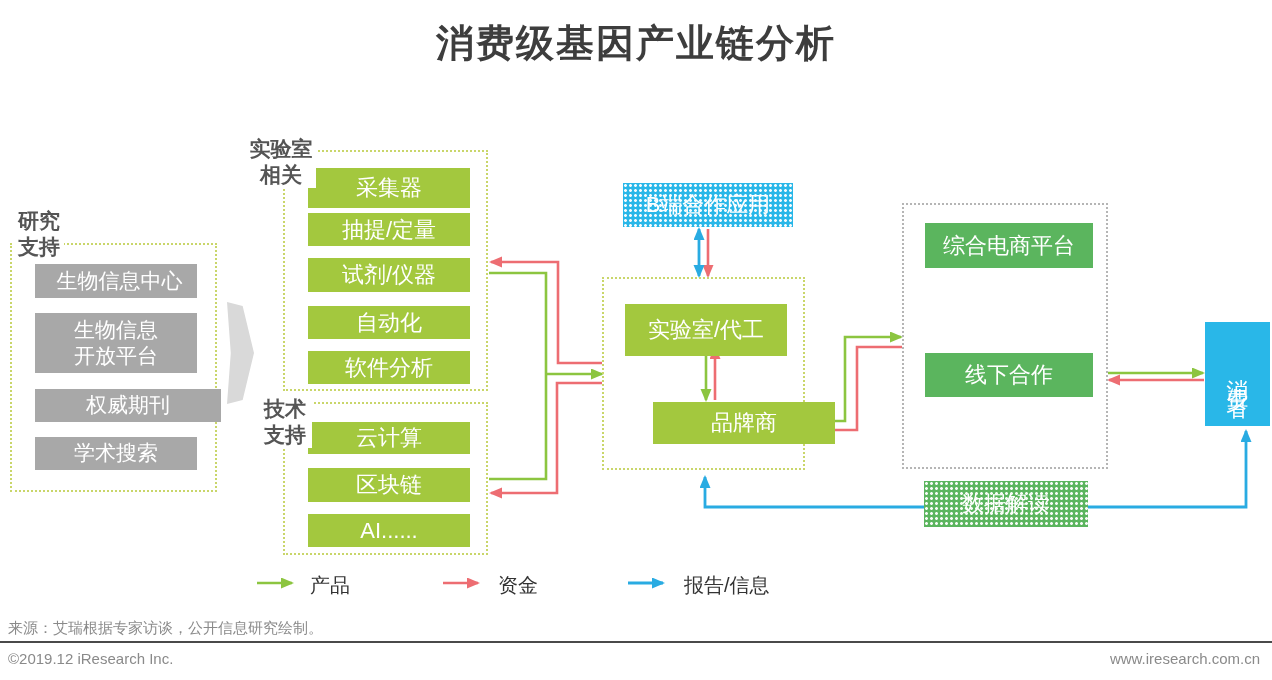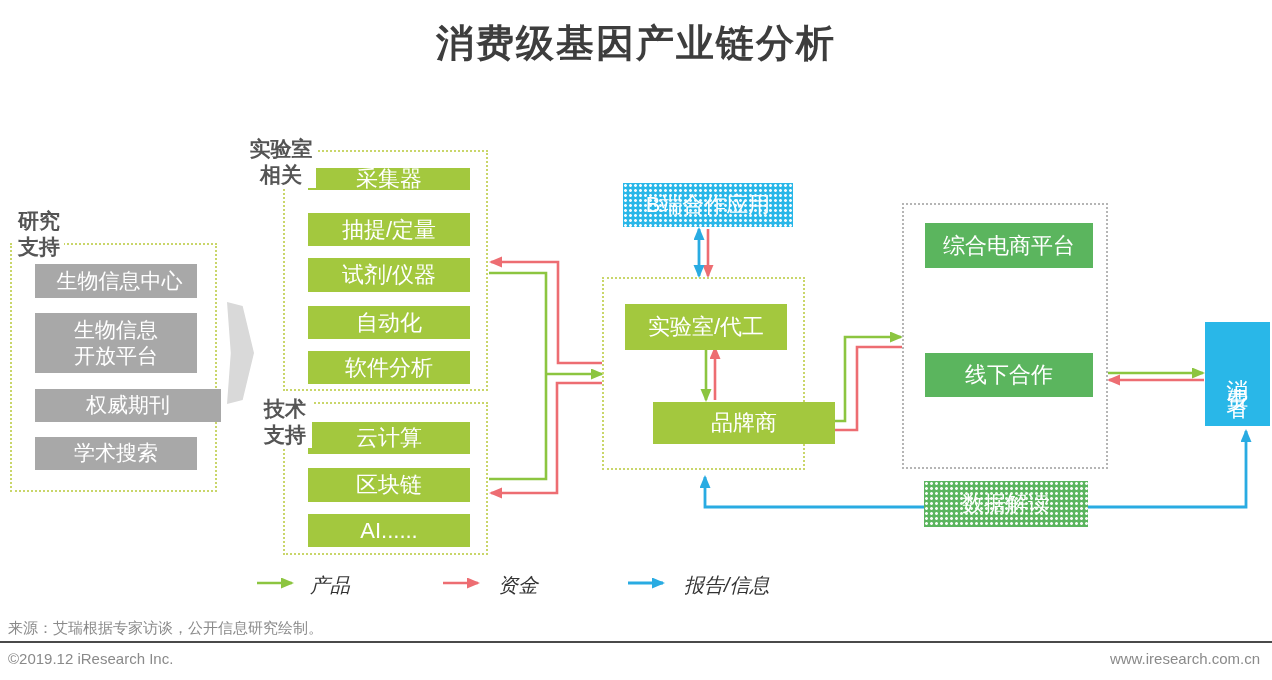--- a/index.html
+++ b/index.html
@@ -39,21 +39,21 @@
   .cyanbox { background:#29b7e8; }
   #consumer-box div {
     writing-mode:vertical-rl; text-orientation:upright; letter-spacing:9px; font-size:22px;
   }
   #big-gray-arrow {
     left:227px; top:302px; width:27px; height:102px; background:#d9d9d9; z-index:2;
     clip-path:polygon(0% 0%, 58% 4%, 100% 50%, 58% 96%, 0% 100%, 14% 50%);
   }
   #flow-svg { left:0; top:0; z-index:1; }
   .wrap4 { display:inline-block; width:4.3em; text-align:center; }
-  .legend-label { font-size:20px; color:#333; z-index:3;font-style:italic; }
+  .legend-label { font-size:20px; color:#333; z-index:3; }
   #footer-source { left:8px; top:619px; font-size:15px; color:#8a8a8a; z-index:3; }
   #footer-line { left:0; top:641px; width:1272px; height:2px; background:#4a4a4a; z-index:3; }
   #footer-copy { left:8px; top:650px; font-size:15px; color:#8a8a8a; z-index:3; }
   #footer-site { right:12px; top:650px; font-size:15px; color:#8a8a8a; z-index:3; }
 </style>
 </head>
 <body>
 
 <div id="stage">
 
@@ -116,21 +116,21 @@
     <span>学术搜索</span>
   </div>
 
   <div id="big-gray-arrow" class="abs"></div>
 
   <div class="abs seclabel" style="left:246px; top:136px; width:70px;">
     <div>实验室</div>
     <div>相关</div>
   </div>
   <div class="abs dashedbox" style="left:283px; top:150px; width:205px; height:241px;"></div>
-  <div class="abs node labgreen" style="left:308px; top:168px; width:162px; height:22px;">
+  <div class="abs node labgreen" style="left:308px; top:168px; width:162px; height:40px;">
     <span>采集器</span>
   </div>
   <div class="abs node labgreen" style="left:308px; top:213px; width:162px; height:33px;">
     <span>抽提/定量</span>
   </div>
   <div class="abs node labgreen" style="left:308px; top:258px; width:162px; height:34px;">
     <span>试剂/仪器</span>
   </div>
   <div class="abs node labgreen" style="left:308px; top:306px; width:162px; height:33px;">
     <span>自动化</span>
@@ -151,21 +151,21 @@
     <span>区块链</span>
   </div>
   <div class="abs node labgreen" style="left:308px; top:514px; width:162px; height:33px;">
     <span>AI......</span>
   </div>
 
   <div class="abs node hatch-cyan" style="left:623px; top:183px; width:170px; height:44px; font-size:22px;justify-content:center;">
     <span>B端合作应用</span>
   </div>
   <div class="abs dashedbox" style="left:602px; top:277px; width:203px; height:193px;"></div>
-  <div class="abs node labgreen" style="left:625px; top:304px; width:162px; height:46px;">
+  <div class="abs node labgreen" style="left:625px; top:304px; width:162px; height:52px;">
     <span>实验室/代工</span>
   </div>
   <div class="abs node labgreen" style="left:625px; top:402px; width:182px; height:42px;margin-left:28px;">
     <span>品牌商</span>
   </div>
 
   <div class="abs dashedbox gray" style="left:902px; top:203px; width:206px; height:266px;"></div>
   <div class="abs node chgreen" style="left:925px; top:223px; width:168px; height:45px;">
     <span>综合电商平台</span>
   </div>

